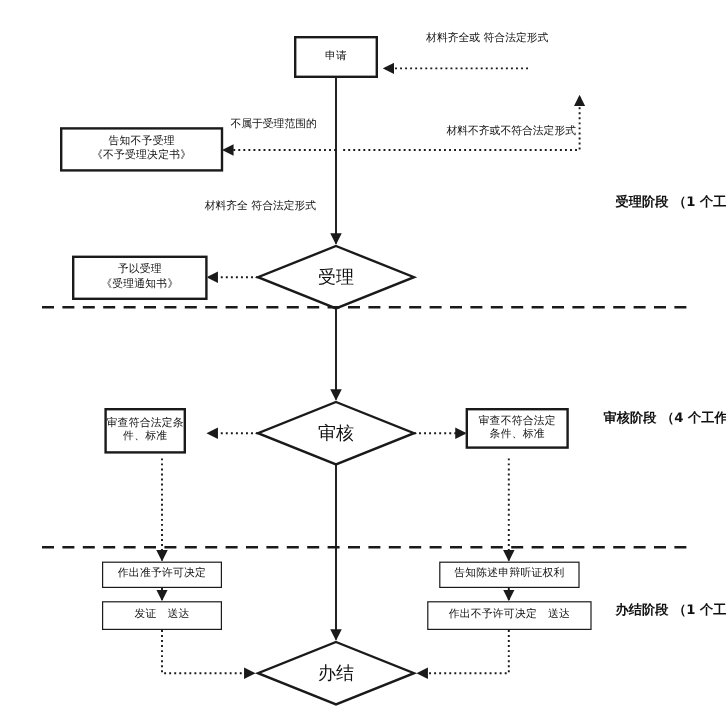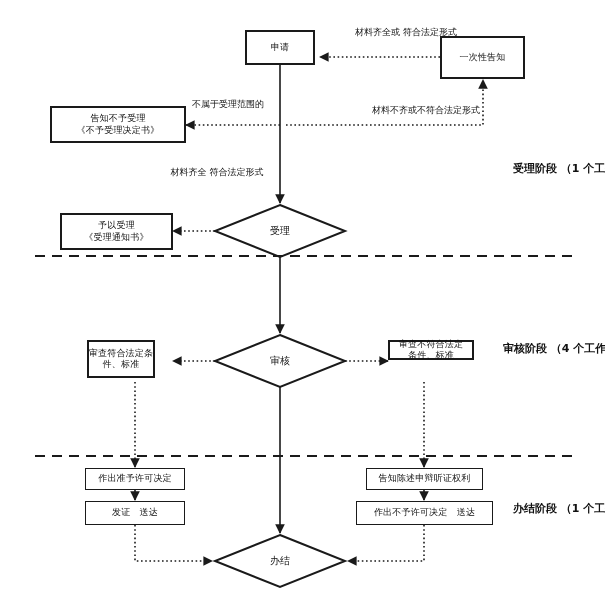--- a/index.html
+++ b/index.html
@@ -39,21 +39,21 @@
     letter-spacing: 0.2px;
   }
   .node .ln { display: block; white-space: nowrap; }
   .node.thin { border-width: 1px; }
   .diamond-label {
     position: absolute;
     display: flex;
     align-items: center;
     justify-content: center;
     color: #111111;
-    font-size: 10px;
+    font-size: 15px;
     text-align: left;
     pointer-events: none;
   }
   .edge-label {
     position: absolute;
     color: #111111;
     font-size: 9px;
     line-height: 1.35;
     text-align: center;
     white-space: nowrap;
@@ -119,23 +119,20 @@
 
     <polyline points="135,525 135,561 212,561" fill="none" stroke="#1a1a1a" stroke-width="1.6" stroke-dasharray="1.6 2.6" marker-end="url(#ah-dot)"></polyline>
 
     <polyline points="424,525 424,561 348,561" fill="none" stroke="#1a1a1a" stroke-width="1.6" stroke-dasharray="1.6 2.6" marker-end="url(#ah-dot)"></polyline>
   </svg>
 
   <div class="node" style="left:245px; top:30px; width:70px; height:35px;">
     <span class="ln">申请</span>
   </div>
 
-  <div class="node" style="left:440px; top:36px; width:85px; height:43px;">
-    <span class="ln">一次性告知</span>
-  </div>
 
   <div class="node" style="left:50px; top:106px; width:136px; height:37px;">
     <span class="ln">告知不予受理</span>
     <span class="ln">《不予受理决定书》</span>
   </div>
 
   <div class="node" style="left:60px; top:213px; width:113px; height:37px;">
     <span class="ln">予以受理</span>
     <span class="ln">《受理通知书》</span>
   </div>
@@ -146,21 +143,21 @@
 
   <div class="diamond-label" style="left:240px; top:351px; width:80px; height:20px;">
     <span class="ln">审核</span>
   </div>
 
   <div class="node" style="left:87px; top:340px; width:68px; height:38px;">
     <span class="ln">审查符合法定条</span>
     <span class="ln">件、标准</span>
   </div>
 
-  <div class="node" style="left:388px; top:340px; width:86px; height:20px;">
+  <div class="node" style="left:388px; top:340px; width:86px; height:34px;">
     <span class="ln">审查不符合法定</span>
     <span class="ln">条件、标准</span>
   </div>
 
   <div class="node thin" style="left:85px; top:468px; width:100px; height:22px;">
     <span class="ln">作出准予许可决定</span>
   </div>
 
   <div class="node thin" style="left:85px; top:501px; width:100px; height:24px;">
     <span class="ln">发证　送达</span>

